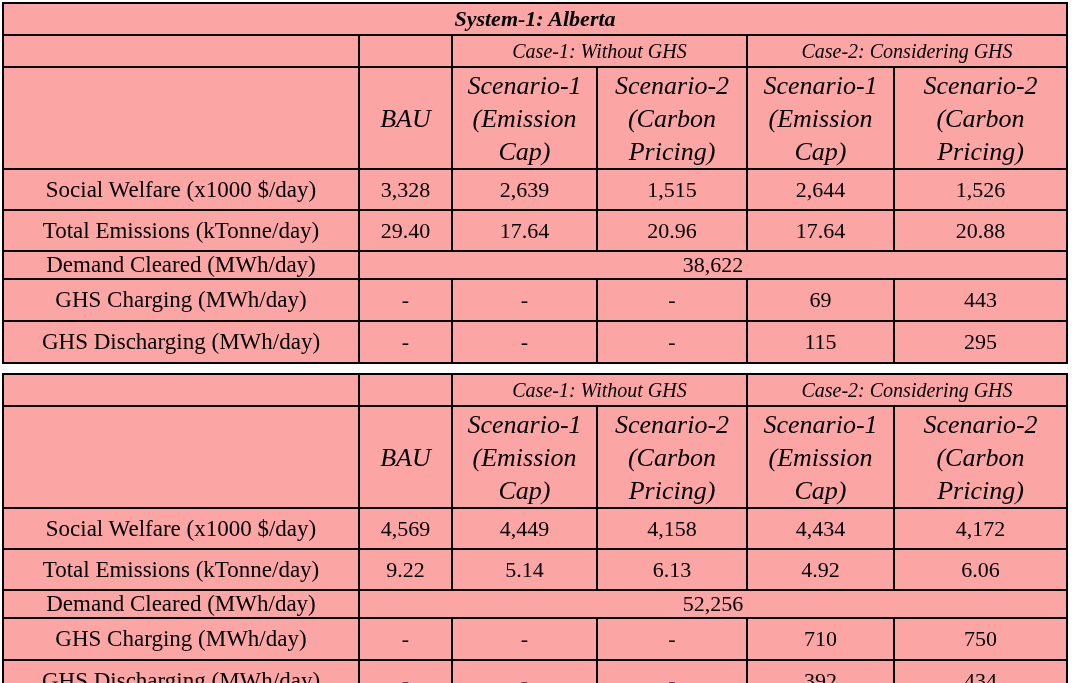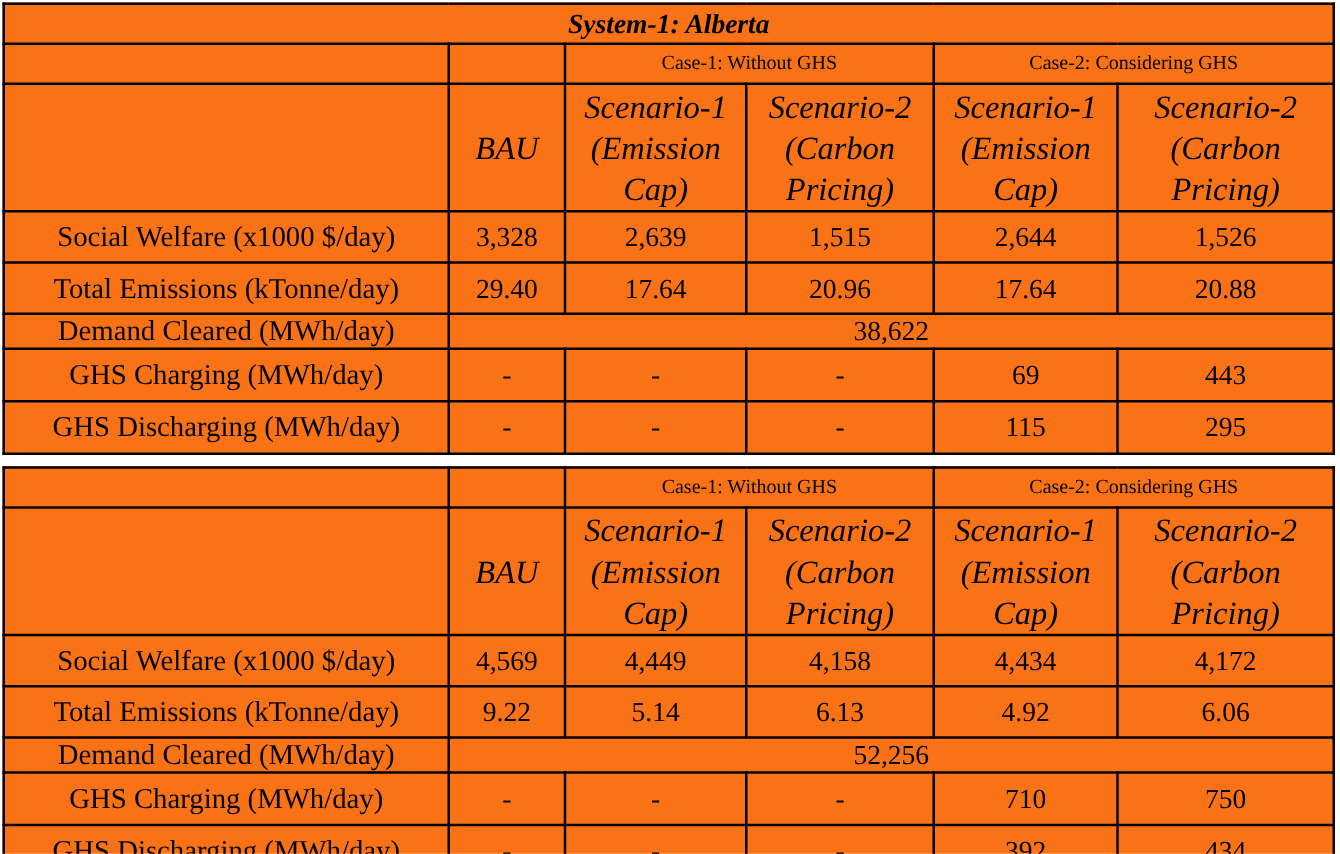--- a/index.html
+++ b/index.html
@@ -13,21 +13,21 @@
   .page {
     position: relative;
     padding: 2px 0 0 2px;
     font-family: "Liberation Serif", "DejaVu Serif", serif;
     color: #000000;
   }
   table.results {
     border-collapse: collapse;
     table-layout: fixed;
     width: 1064px;
-    background: #f97316;
+    background: #fca5a5;
   }
   table.results td {
     border: 2px solid #000000;
     padding: 0;
     text-align: center;
     vertical-align: middle;
     overflow: hidden;
   }
   .c-label { width: 356px; }
   .c-bau   { width: 93px;  }
@@ -44,21 +44,22 @@
   tr.r-chg   { height: 42px;  }
   tr.r-dis   { height: 42px;  }
 
   td.title-cell {
     font-size: 22px;
     font-weight: bold;
     font-style: italic;
     padding-right: 100px; 
   }
   td.case-cell {
-    font-size: 16px;
+    font-size: 20px;
+    font-style: italic;
   }
   td.scen-cell {
     font-size: 26px;
     font-style: italic;
     vertical-align: top;
     line-height: 33px;
     padding-top: 2px;
     white-space: pre-line;
   }
   td.lbl {

